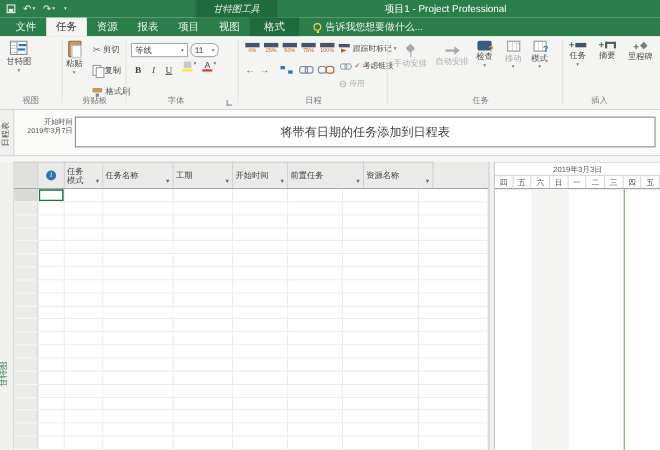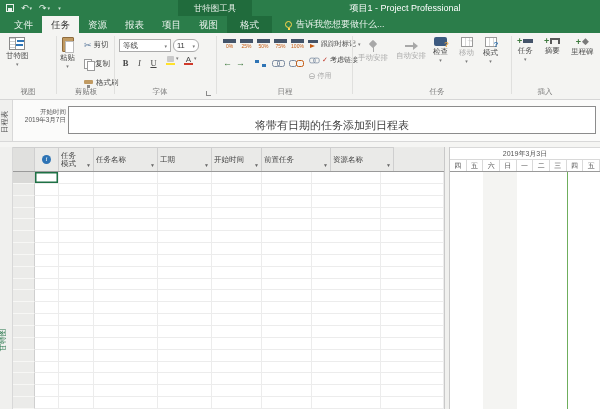--- a/index.html
+++ b/index.html
@@ -8,21 +8,21 @@
   font-family:"Liberation Sans","DejaVu Sans",sans-serif;cursor:default;}
 
 
 .titlebar{position:absolute;left:0;top:0;width:600px;height:16px;background:#2b7d4a;color:#fff;}
 .qat{position:absolute;left:6px;top:0;height:16px;display:flex;align-items:center;gap:7px;}
 .qat-btn{display:flex;align-items:center;color:#e9f2ec;font-size:9px;line-height:16px;}
 .floppy{display:inline-block;width:8px;height:8px;border:1px solid #e9f2ec;position:relative;}
 .floppy::after{content:"";position:absolute;left:1px;bottom:0;width:4px;height:3px;background:#e9f2ec;}
 .dd{font-style:normal;font-size:5px;margin-left:1px;color:#cfe3d6;}
 .context-tool{position:absolute;left:178px;top:0;width:74px;height:16px;background:#206b3c;
-  text-align:center;line-height:16px;font-size:8.5px;color:#e8f1ea;}
+  text-align:center;line-height:16px;font-size:8.5px;color:#e8f1ea;font-style:italic;}
 .win-title{position:absolute;left:300px;top:0;width:210px;text-align:center;line-height:16px;font-size:9px;color:#fff;}
 
 
 .tabrow{position:absolute;left:0;top:16px;width:600px;height:17px;background:#2b7d4a;display:flex;align-items:stretch;}
 .tab{padding:0 9px;font-size:9.5px;line-height:17px;color:#eaf3ed;white-space:nowrap;}
 .tab.first{margin-left:5px;}
 .tab.selected{background:#f4f4f2;color:#333;}
 .tab.ctx{background:#206b3c;padding:0 13px;}
 .tellme{display:flex;align-items:center;gap:4px;margin-left:13px;font-size:9px;color:#eaf3ed;}
 .bulb{width:7px;height:7px;border:1px solid #ffd84d;border-radius:50%;position:relative;}
@@ -95,21 +95,21 @@
 .ic-insbar{width:10px;height:4px;background:#44546a;display:inline-block;}
 .ic-sum{width:10px;height:6px;border-left:2px solid #5a5a5a;border-top:2px solid #5a5a5a;border-right:2px solid #5a5a5a;display:inline-block;}
 .diamond{color:#7a7a7a;font-size:9px;line-height:9px;}
 
 
 .tl-pane{position:absolute;left:0;top:100px;width:600px;height:41px;background:#fbfbfa;}
 .strip{position:absolute;left:0;top:0;width:13px;height:100%;background:#f0f0ee;border-right:1px solid #d8d8d8;}
 .vlabel{position:absolute;font-size:7.5px;color:#4a4a4a;white-space:nowrap;transform:rotate(-90deg);transform-origin:center;}
 .tl-startinfo{position:absolute;left:14px;top:8px;width:52px;text-align:right;font-size:6.5px;color:#555;line-height:8px;}
 .tl-box{position:absolute;left:68px;top:6px;width:528px;height:28px;background:#fff;border:1.5px solid #8c8c8c;
-  display:flex;align-items:flex-end;justify-content:center;font-size:11px;color:#3f3f3f;}
+  display:flex;align-items:center;justify-content:center;font-size:11px;color:#3f3f3f;}
 
 
 .hsplit{position:absolute;left:0;top:141px;width:600px;height:6px;background:#f5f5f3;border-top:1px solid #d8d8d8;}
 .vsplit{position:absolute;left:444px;top:0;width:6px;height:262px;background:#f0f0ee;border-left:1px solid #c9c9c9;border-right:1px solid #c9c9c9;}
 
 
 .main{position:absolute;left:0;top:147px;width:600px;height:262px;background:#fff;}
 .gstrip{position:absolute;left:0;top:0;width:13px;height:262px;background:#f0f0ee;border-right:1px solid #d8d8d8;}
 .gstrip .vlabel{color:#217346;left:-8px;top:188px;}
 .tbl{position:absolute;left:13px;top:0;width:431px;height:262px;}

